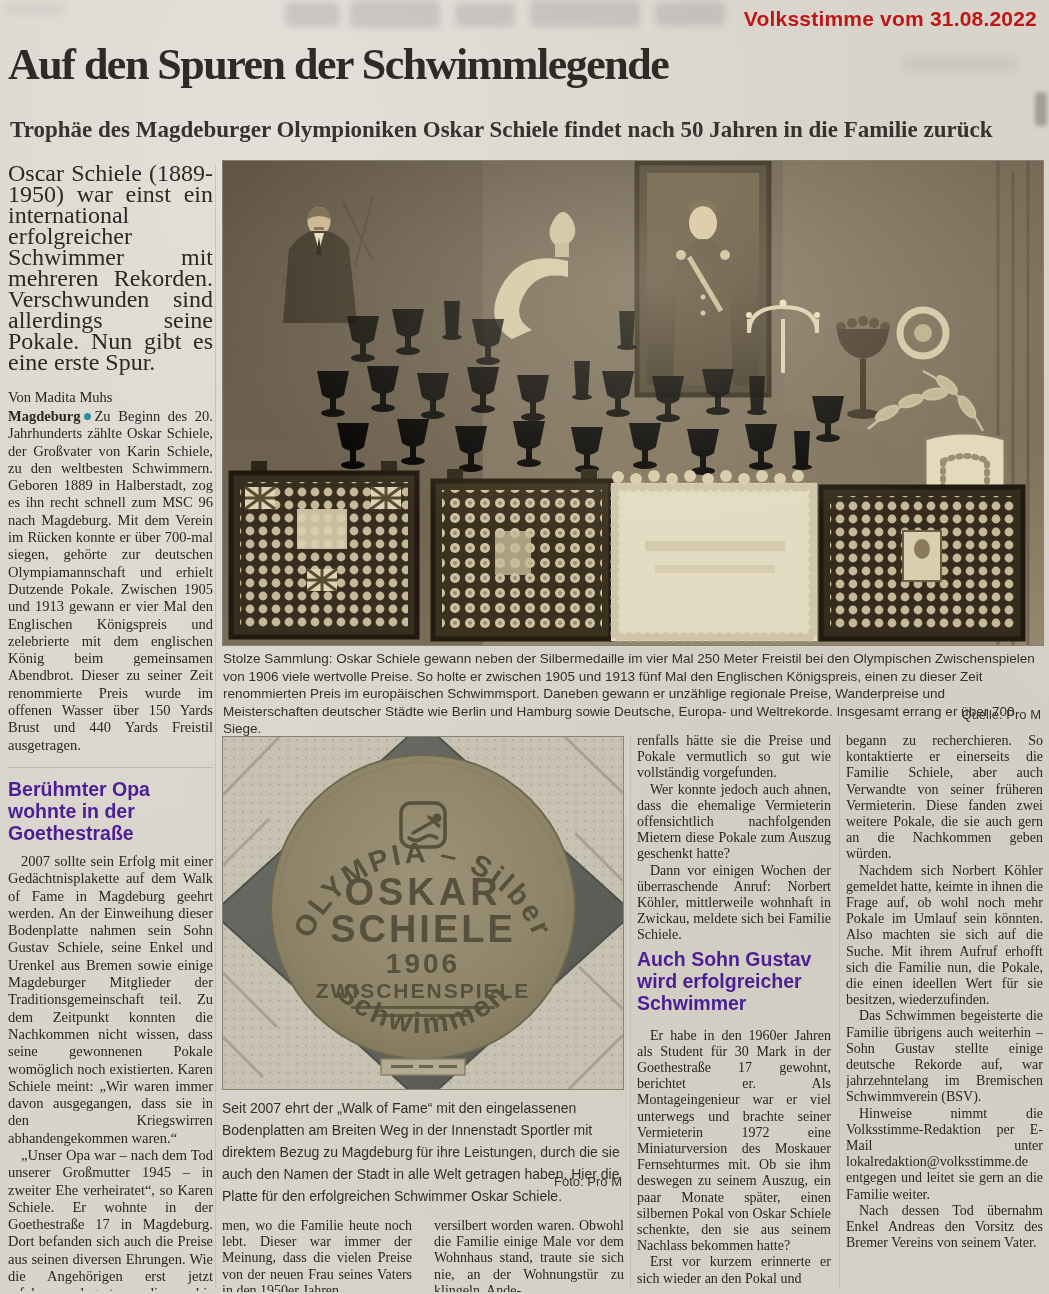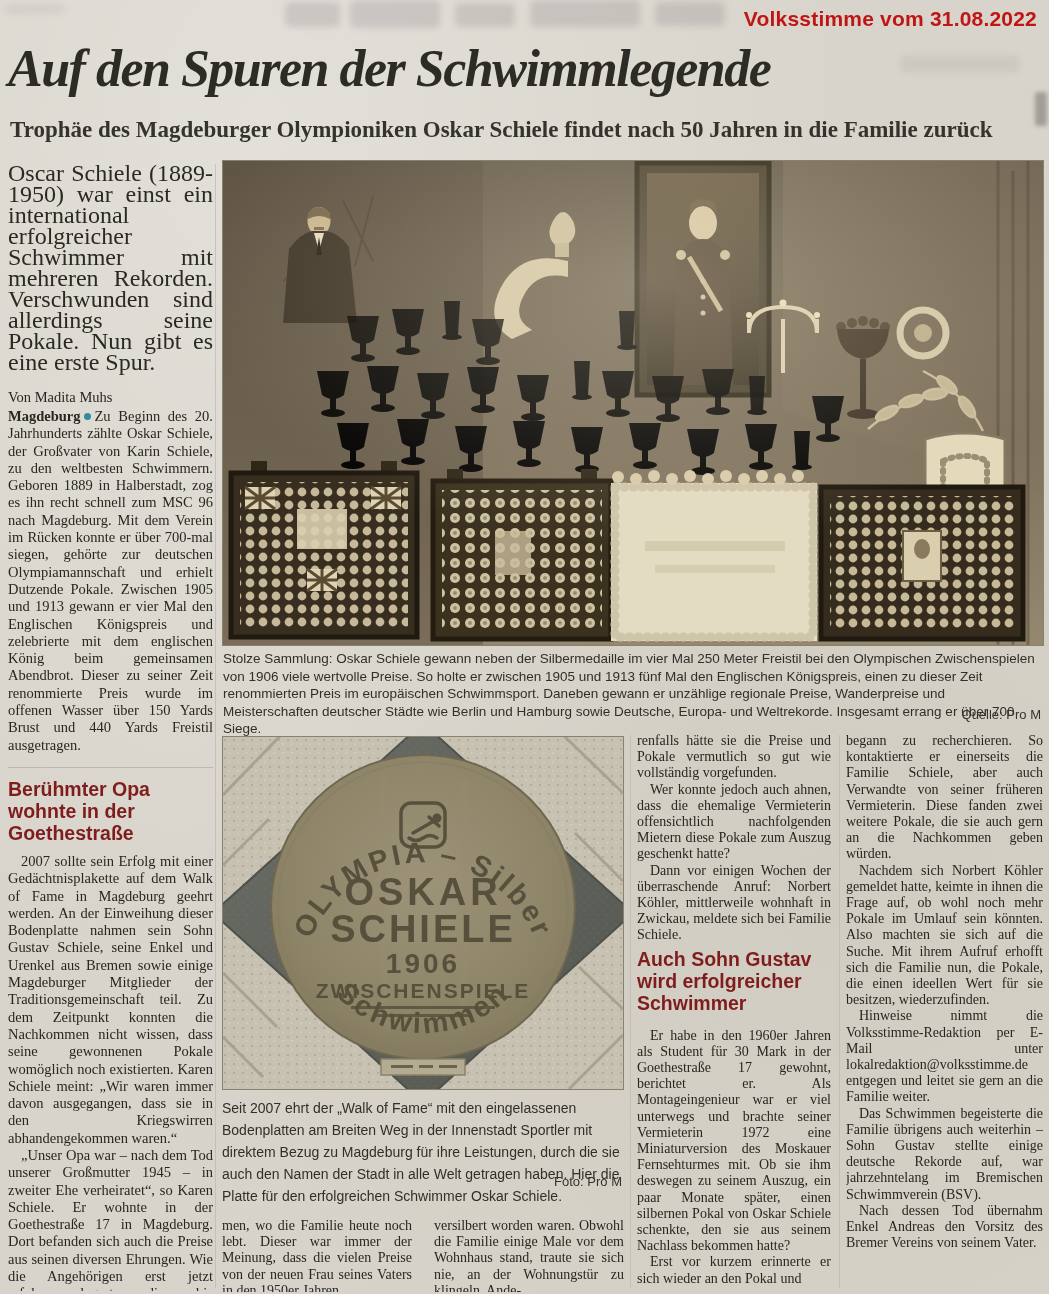--- a/index.html
+++ b/index.html
@@ -25,41 +25,41 @@
 
   #date-stamp{
     position:absolute;top:7px;right:12px;
     font-family:"Liberation Sans","DejaVu Sans",sans-serif;
     font-weight:700;font-size:21px;color:var(--accent-red);
     letter-spacing:.2px;
     margin-left:32px;
   }
   #headline{
     position:absolute;left:8px;top:42px;width:1038px;
-    font-size:52px;font-weight:700;letter-spacing:-1.5px;
-    color:#2c2b26;line-height:1.05;white-space:nowrap;font-style:italic;
+    font-size:44px;font-weight:700;letter-spacing:-1.5px;
+    color:#2c2b26;line-height:1.05;white-space:nowrap;
   }
   #subheadline{
     position:absolute;left:10px;top:117px;width:1030px;
     font-size:23px;font-weight:700;color:#34332d;letter-spacing:0;
   }
 
   .col{position:absolute;text-align:justify;}
   #col1{left:8px;top:163px;width:205px;height:1128px;overflow:hidden;}
   .lead{font-size:24px;line-height:21px;color:#2a2922;margin-bottom:15px;}
   .byline{font-size:14.5px;line-height:18px;text-align:left;margin-bottom:2px;}
   .bodytxt{font-size:14.5px;line-height:17.3px;}
   .bodytxt-sm{font-size:14px;line-height:16.2px;}
   p.indent{text-indent:13px;}
   .dl{font-weight:700;margin-top:23px;}
   .dot{display:inline-block;width:7px;height:7px;border-radius:50%;
        background:var(--dateline-dot);margin:0 4px 1px 3px;}
   .subhead{
     font-family:"Liberation Sans","DejaVu Sans",sans-serif;
-    font-weight:700;font-size:19.5px;line-height:22px;color:#7f1d1d;
+    font-weight:700;font-size:19.5px;line-height:22px;color:#4c1d95;
     text-align:left;margin:10px 0 9px 0;
   }
   .subhead.ruled{border-top:1px solid var(--rule);padding-top:10px;margin-top:13px;}
 
   .vrule{position:absolute;width:1px;background:var(--rule);}
   #rule1{left:215px;top:164px;height:1124px;opacity:.7;}
   #rule2{left:630px;top:735px;height:553px;opacity:.7;}
   #rule3{left:839px;top:735px;height:553px;opacity:.7;}
 
   .photo-frame{position:absolute;border:1px solid #87816f;background:#7a6f5c;}
@@ -397,16 +397,16 @@
   <p class="indent">Wer konnte jedoch auch ahnen, dass die ehemalige Vermieterin offensichtlich nachfolgenden Mietern diese Pokale zum Auszug geschenkt hatte?</p>
   <p class="indent">Dann vor einigen Wochen der überraschende Anruf: Norbert Köhler, mittlerweile wohnhaft in Zwickau, meldete sich bei Familie Schiele.</p>
   <h3 class="subhead" style="margin-top:4px;">Auch Sohn Gustav wird erfolgreicher Schwimmer</h3>
   <p class="indent" style="margin-top:14px;">Er habe in den 1960er Jahren als Student für 30 Mark in der Goethestraße 17 gewohnt, berichtet er. Als Montageingenieur war er viel unterwegs und brachte seiner Vermieterin 1972 eine Miniaturversion des Moskauer Fernsehturmes mit. Ob sie ihm deswegen zu seinem Auszug, ein paar Monate später, einen silbernen Pokal von Oskar Schiele schenkte, den sie aus seinem Nachlass bekommen hatte?</p>
   <p class="indent">Erst vor kurzem erinnerte er sich wieder an den Pokal und</p>
 </div>
 
 <div class="col bodytxt-sm" id="col4">
   <p>begann zu recherchieren. So kontaktierte er einerseits die Familie Schiele, aber auch Verwandte von seiner früheren Vermieterin. Diese fanden zwei weitere Pokale, die sie auch gern an die Nachkommen geben würden.</p>
   <p class="indent">Nachdem sich Norbert Köhler gemeldet hatte, keimte in ihnen die Frage auf, ob wohl noch mehr Pokale im Umlauf sein könnten. Also machten sie sich auf die Suche. Mit ihrem Aufruf erhofft sich die Familie nun, die Pokale, die einen ideellen Wert für sie besitzen, wiederzufinden.</p>
+  <p class="indent">Das Schwimmen begeisterte die Familie übrigens auch weiterhin – Sohn Gustav stellte einige deutsche Rekorde auf, war jahrzehntelang im Bremischen Schwimmverein (BSV).</p>
   <p class="indent">Hinweise nimmt die Volksstimme-Redaktion per E-Mail unter lokalredaktion@volksstimme.de entgegen und leitet sie gern an die Familie weiter.</p>
-  <p class="indent">Das Schwimmen begeisterte die Familie übrigens auch weiterhin – Sohn Gustav stellte einige deutsche Rekorde auf, war jahrzehntelang im Bremischen Schwimmverein (BSV).</p>
   <p class="indent">Nach dessen Tod übernahm Enkel Andreas den Vorsitz des Bremer Vereins von seinem Vater.</p>
 </div>
 
 </body></html>

